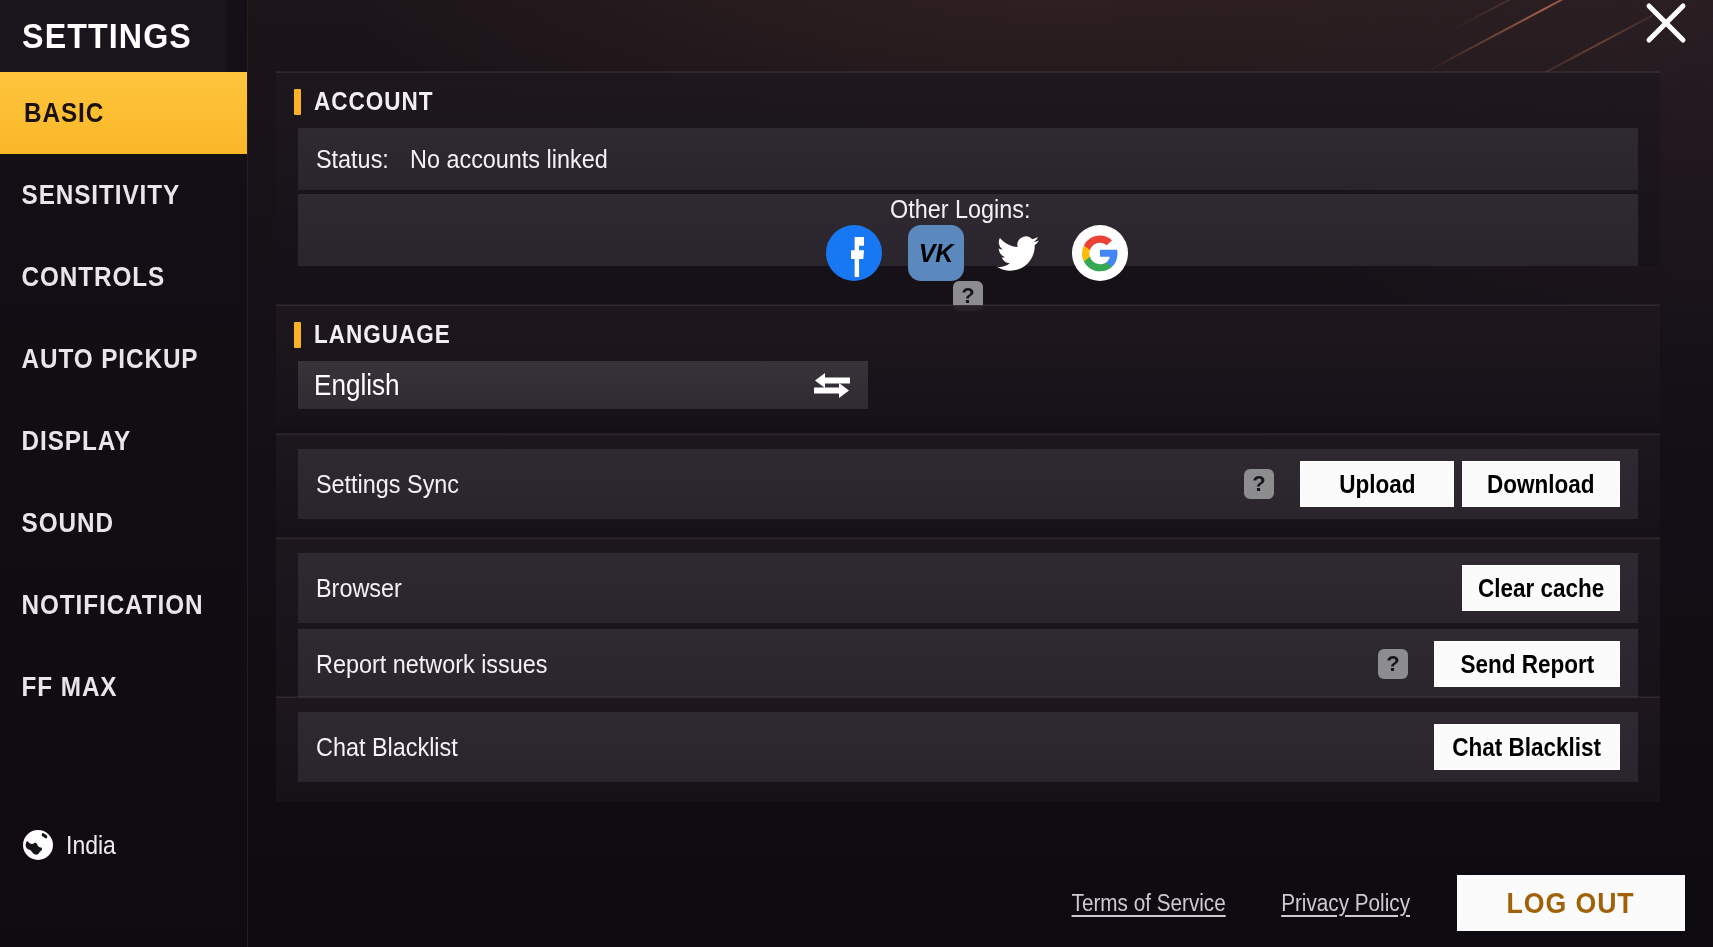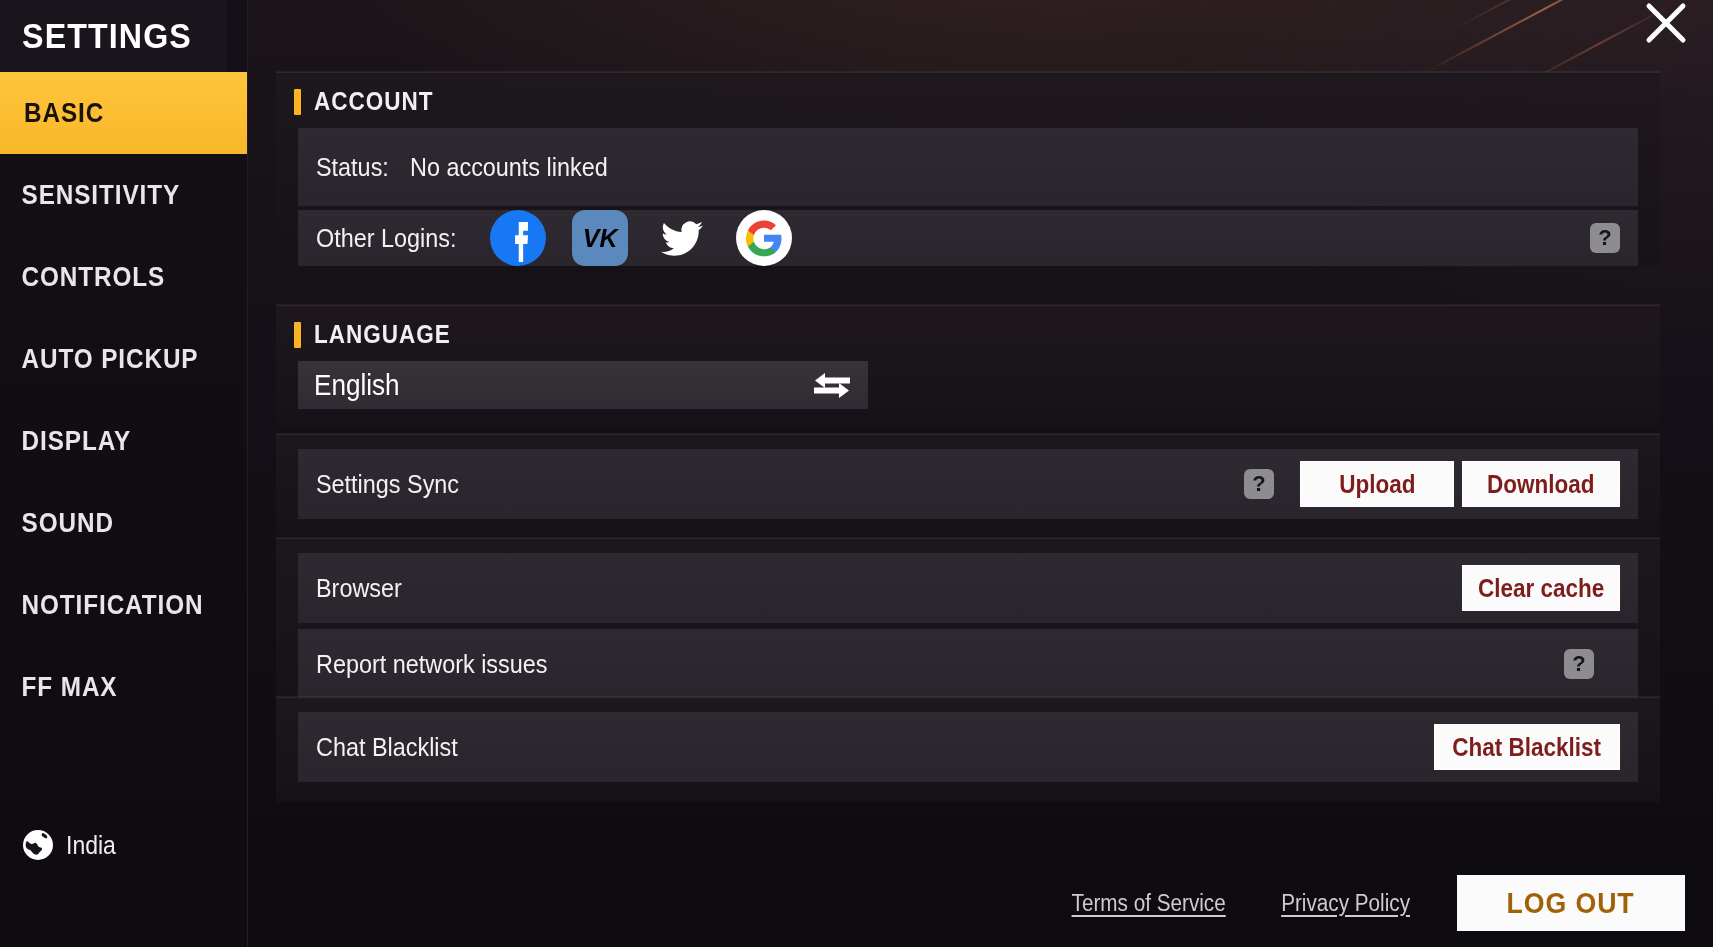--- a/index.html
+++ b/index.html
@@ -98,21 +98,21 @@
 
   .help-icon {
     width:30px; height:30px; border-radius:6px;
     background:#8d8d90;
     display:flex; align-items:center; justify-content:center;
     color:#17151a; font-size:22px; font-weight:700; line-height:1;
     flex:0 0 30px; cursor:pointer;
   }
 
   .wbtn {
-    background:#fbfbfb; color:#7f1d1d;
+    background:#fbfbfb; color:#000000;
     font-size:25px; font-weight:600;
     display:flex; align-items:center; justify-content:center;
     height:46px; cursor:pointer; border:1px solid #ffffff;
   }
   .wbtn span { transform:scaleX(0.90); transform-origin:center; display:inline-block; white-space:nowrap; }
 
   
   .social { display:flex; align-items:center; gap:26px; }
   .sico { width:56px; height:56px; cursor:pointer; flex:0 0 56px; }
   .sico.fb { border-radius:50%; background:#1877f2; position:relative; }
@@ -206,26 +206,26 @@
       <line x1="12" y1="12" x2="46" y2="46" stroke="#ffffff" stroke-width="5" stroke-linecap="round"></line>
       <line x1="46" y1="12" x2="12" y2="46" stroke="#ffffff" stroke-width="5" stroke-linecap="round"></line>
     </svg>
 
     <div class="panel" style="top:72px;">
       <div class="sec-head">
         <span class="bar"></span>
         <span class="sec-label">ACCOUNT</span>
       </div>
 
-      <div class="row" style="height:78px;">
+      <div class="row" style="height:62px;">
         <span class="row-label">Status:</span>
         <span class="row-label" style="margin-left:13px;">No accounts linked</span>
       </div>
 
-      <div class="row" style="height:56px; margin-bottom:0;">
+      <div class="row" style="height:72px; margin-bottom:0;flex-direction:column;">
         <span class="row-label">Other Logins:</span>
         <div class="social" style="margin-left:18px;">
           <div class="sico fb"></div>
           <div class="sico vk">
             <span>VK</span>
           </div>
           <div class="sico tw">
             <svg viewBox="0 0 48 48" width="48" height="48">
               <path fill="#ffffff" d="M45 11.5c-1.6.7-3.2 1.2-5 1.4 1.8-1.1 3.2-2.8 3.8-4.8-1.7 1-3.5 1.7-5.5 2.1A8.6 8.6 0 0 0 23.6 18c-7.1-.4-13.4-3.8-17.7-9a8.6 8.6 0 0 0 2.7 11.5c-1.4 0-2.7-.4-3.9-1v.1c0 4.2 3 7.7 6.9 8.5-1.2.3-2.5.4-3.8.1 1.1 3.4 4.2 5.9 8 6A17.3 17.3 0 0 1 3 37.8 24.4 24.4 0 0 0 16.2 41.7c15.8 0 24.5-13.1 24.5-24.5v-1.1c1.7-1.2 3.2-2.8 4.3-4.6z"></path>
             </svg>
@@ -277,20 +277,23 @@
         <span class="row-label">Browser</span>
         <span class="spacer"></span>
         <div class="wbtn" style="width:158px;">
           <span>Clear cache</span>
         </div>
       </div>
       <div class="row" style="height:70px;">
         <span class="row-label">Report network issues</span>
         <span class="spacer"></span>
         <div class="help-icon" style="margin-right:26px;">?</div>
+        <div class="wbtn" style="width:186px;">
+          <span>Send Report</span>
+        </div>
       </div>
     </div>
 
     <div class="panel" style="top:697px; padding:14px 0 16px 0;">
       <div class="row" style="height:70px;">
         <span class="row-label">Chat Blacklist</span>
         <span class="spacer"></span>
         <div class="wbtn" style="width:186px;">
           <span>Chat Blacklist</span>
         </div>

